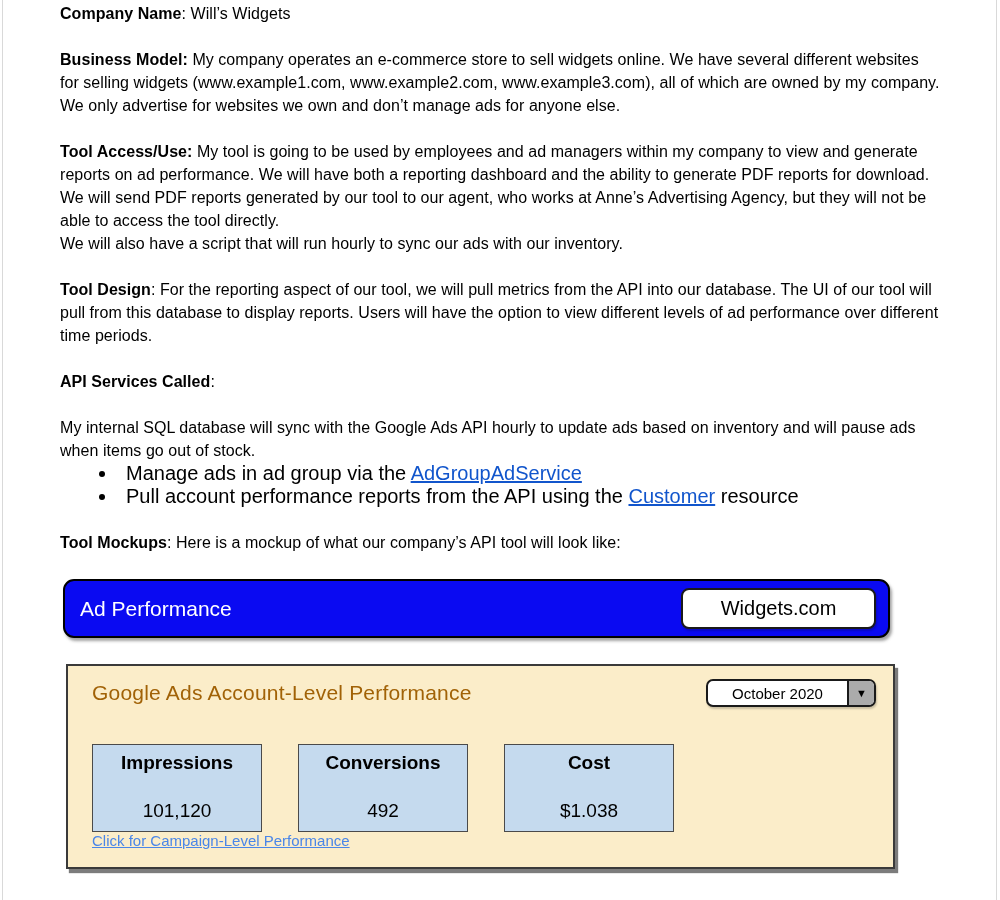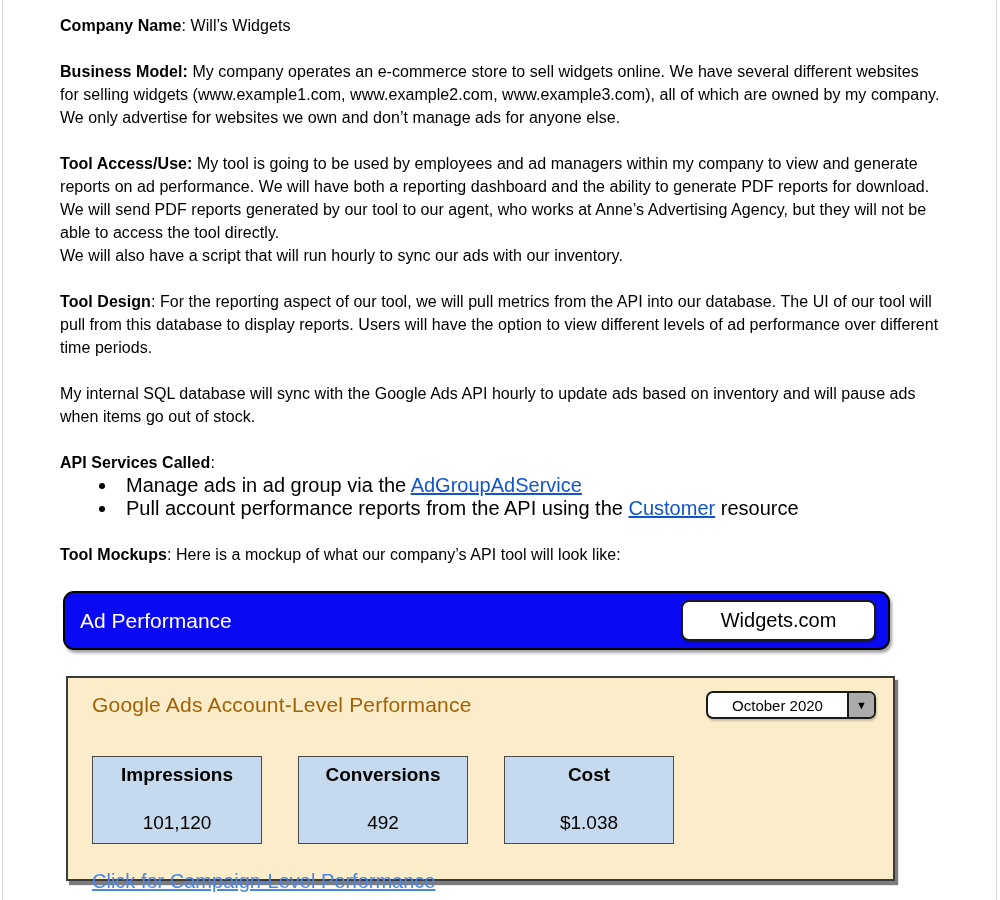--- a/index.html
+++ b/index.html
@@ -9,21 +9,21 @@
     color: #000000;
     width: 1000px;
     height: 900px;
     overflow: hidden;
     position: relative;
   }
   .page {
     position: relative;
     width: 1000px;
     min-height: 900px;
-    padding: 14px 60px 0 60px;
+    padding: 2px 60px 0 60px;
     background: #ffffff;
   }
   .page-edge {
     position: absolute;
     top: 0; bottom: 0;
     width: 1px;
     background: #d9d9d9;
   }
   .page-edge.left  { left: 2px; }
   .page-edge.right { right: 3px; }
@@ -158,22 +158,22 @@
     font-weight: bold;
     color: #000000;
   }
   .card-value {
     margin-top: auto;
     font-size: 19px;
     color: #000000;
   }
   .panel-link {
     display: inline-block;
-    margin-top: 26px;
-    font-size: 20px;
+    margin-top: 0;
+    font-size: 15px;
     color: var(--mockup-link-blue, #4a86e8);
     text-decoration: underline;
     cursor: pointer;
     text-align: center;
   }
 </style>
 </head>
 <body>
 
 <div class="page">
@@ -181,23 +181,23 @@
   <div class="page-edge right"></div>
 
   <p class="para first"><b>Company Name</b><span>: Will’s Widgets</span></p>
 
   <p class="para"><b>Business Model:</b><span> My company operates an e-commerce store to sell widgets online. We have several different websites for selling widgets (www.example1.com, www.example2.com, www.example3.com), all of which are owned by my company. We only advertise for websites we own and don’t manage ads for anyone else.</span></p>
 
   <p class="para"><b>Tool Access/Use:</b><span> My tool is going to be used by employees and ad managers within my company to view and generate reports on ad performance. We will have both a reporting dashboard and the ability to generate PDF reports for download. We will send PDF reports generated by our tool to our agent, who works at Anne’s Advertising Agency, but they will not be able to access the tool directly.</span><br><span>We will also have a script that will run hourly to sync our ads with our inventory.</span></p>
 
   <p class="para"><b>Tool Design</b><span>: For the reporting aspect of our tool, we will pull metrics from the API into our database. The UI of our tool will pull from this database to display reports. Users will have the option to view different levels of ad performance over different time periods.</span></p>
 
+  <p class="para"><b>API Services Called</b><span>:</span></p>
+
   <p class="para"><span>My internal SQL database will sync with the Google Ads API hourly to update ads based on inventory and will pause ads when items go out of stock.</span></p>
-
-  <p class="para"><b>API Services Called</b><span>:</span></p>
 
   <ul class="api-list">
     <li><span>Manage ads in ad group via the </span><a class="doc-link">AdGroupAdService</a><span></span></li>
     <li><span>Pull account performance reports from the API using the </span><a class="doc-link">Customer</a><span> resource</span></li>
   </ul>
 
   <p class="para"><b>Tool Mockups</b><span>: Here is a mockup of what our company’s API tool will look like:</span></p>
 
   <div class="mockup-bar">
     <span class="mockup-bar-title">Ad Performance</span>

